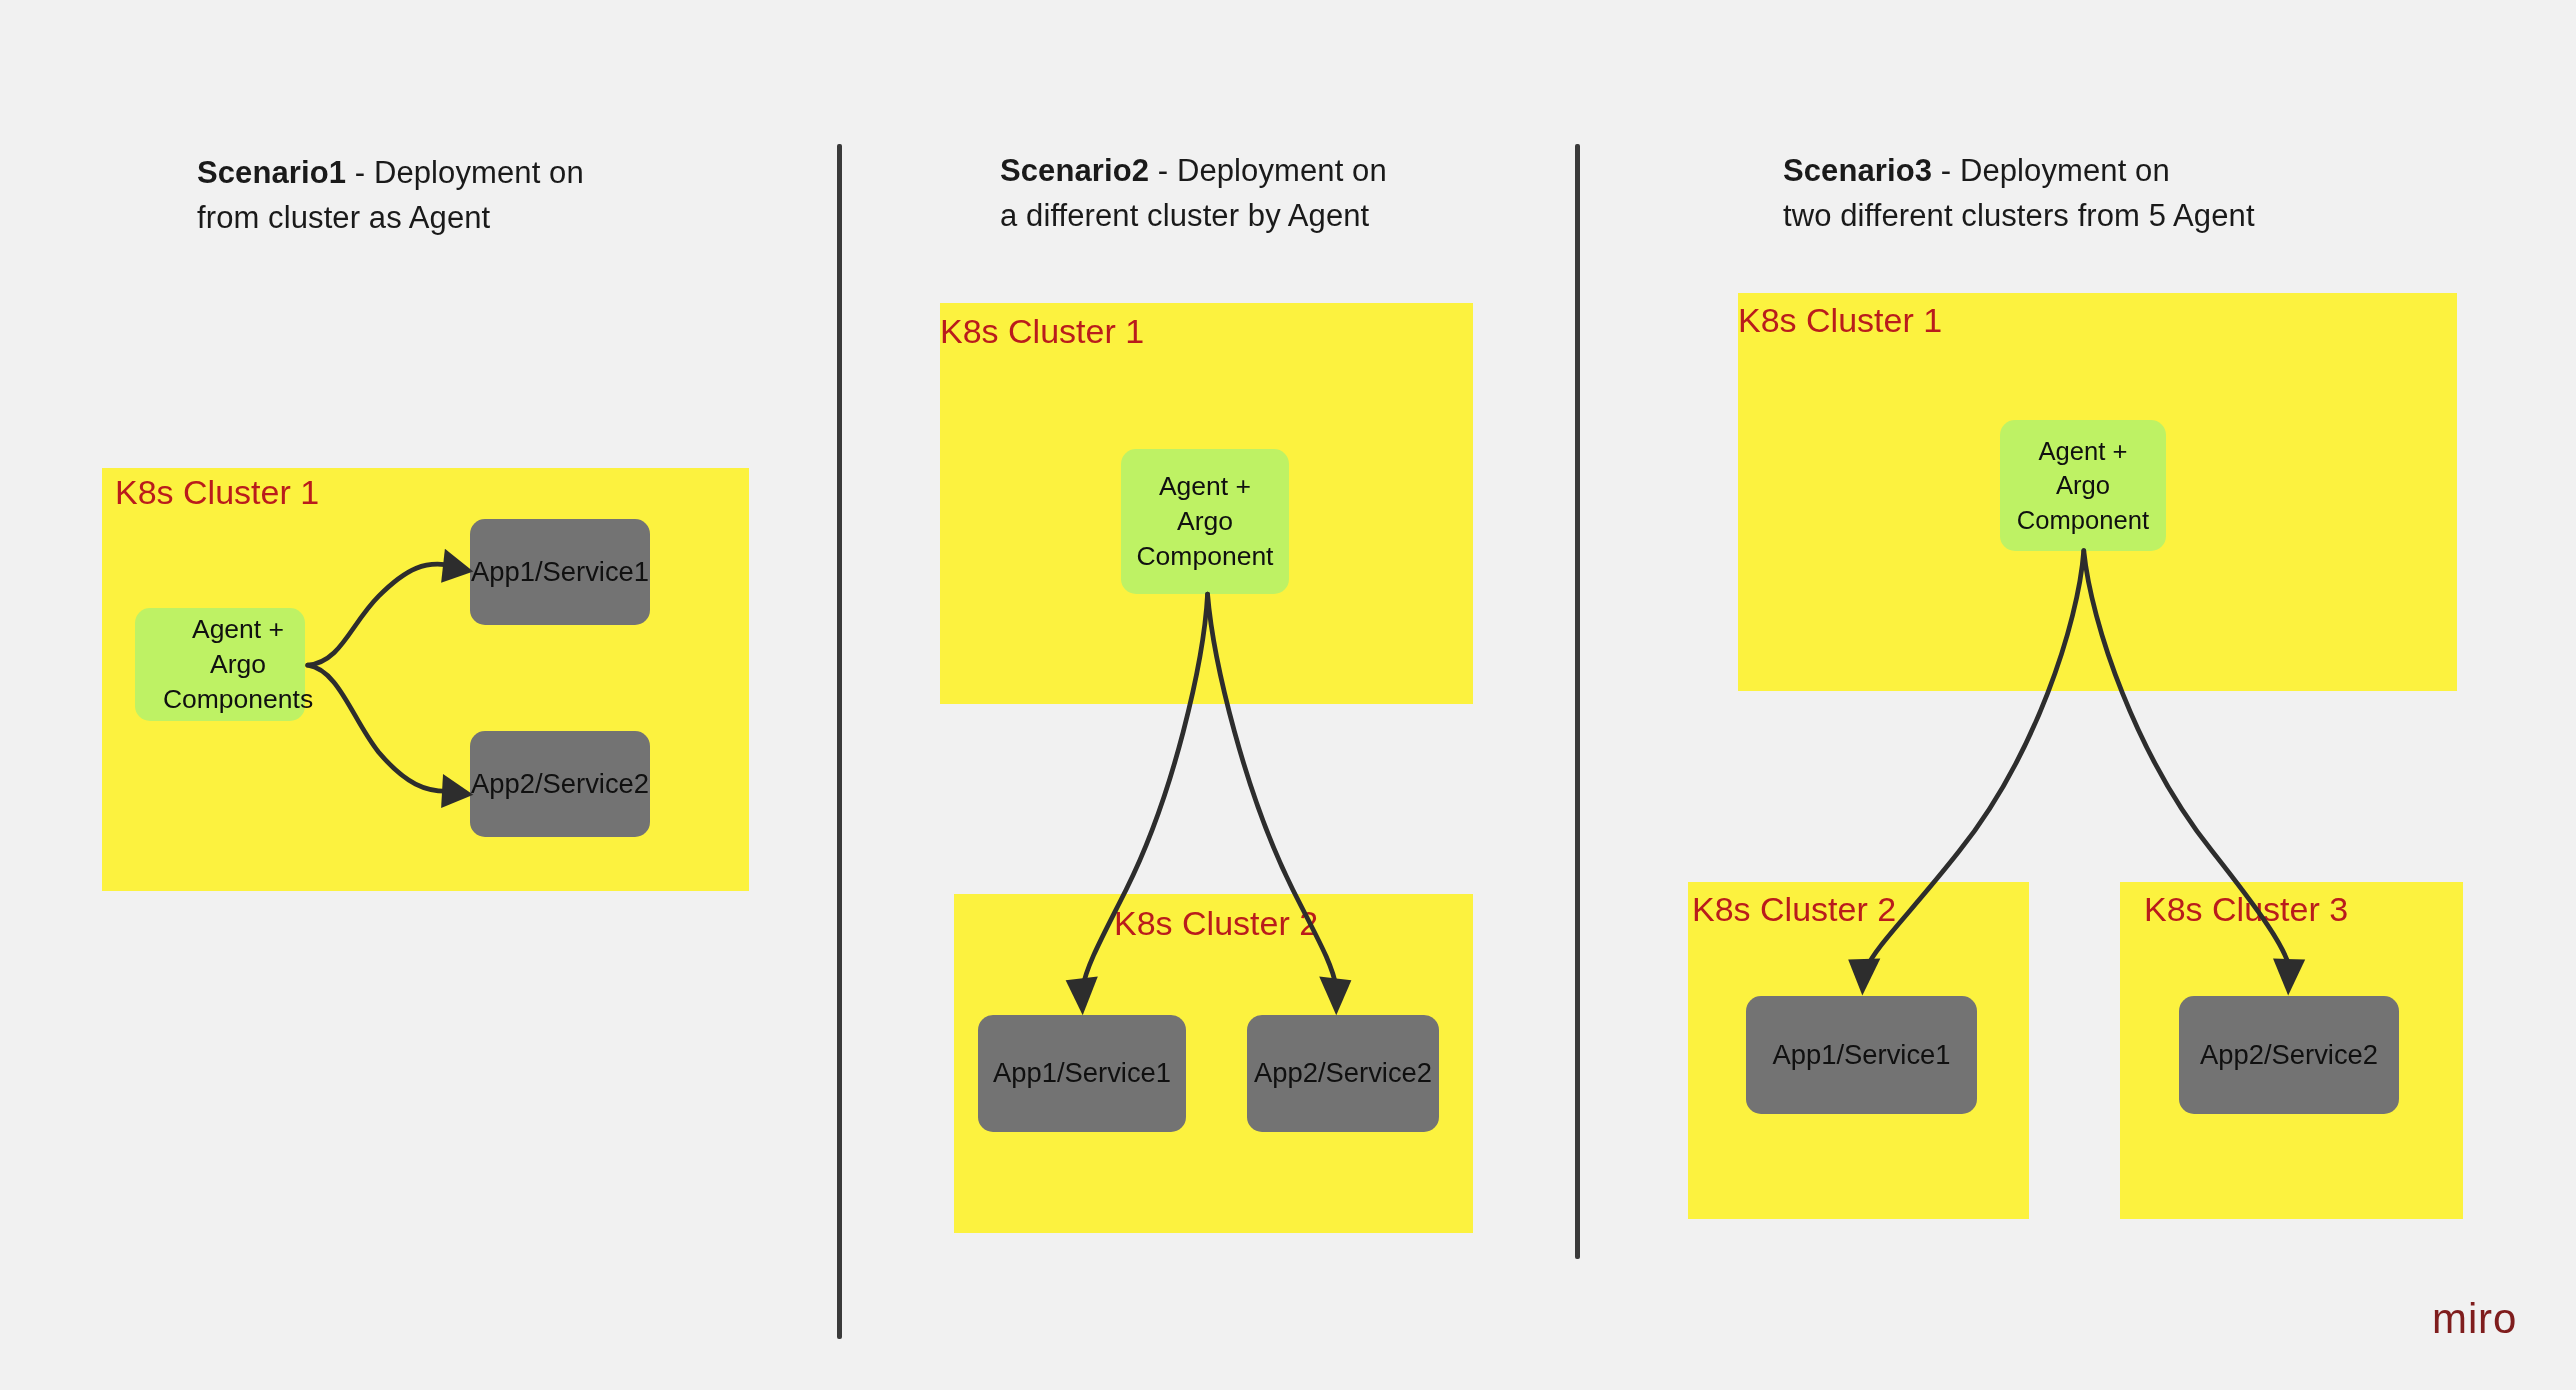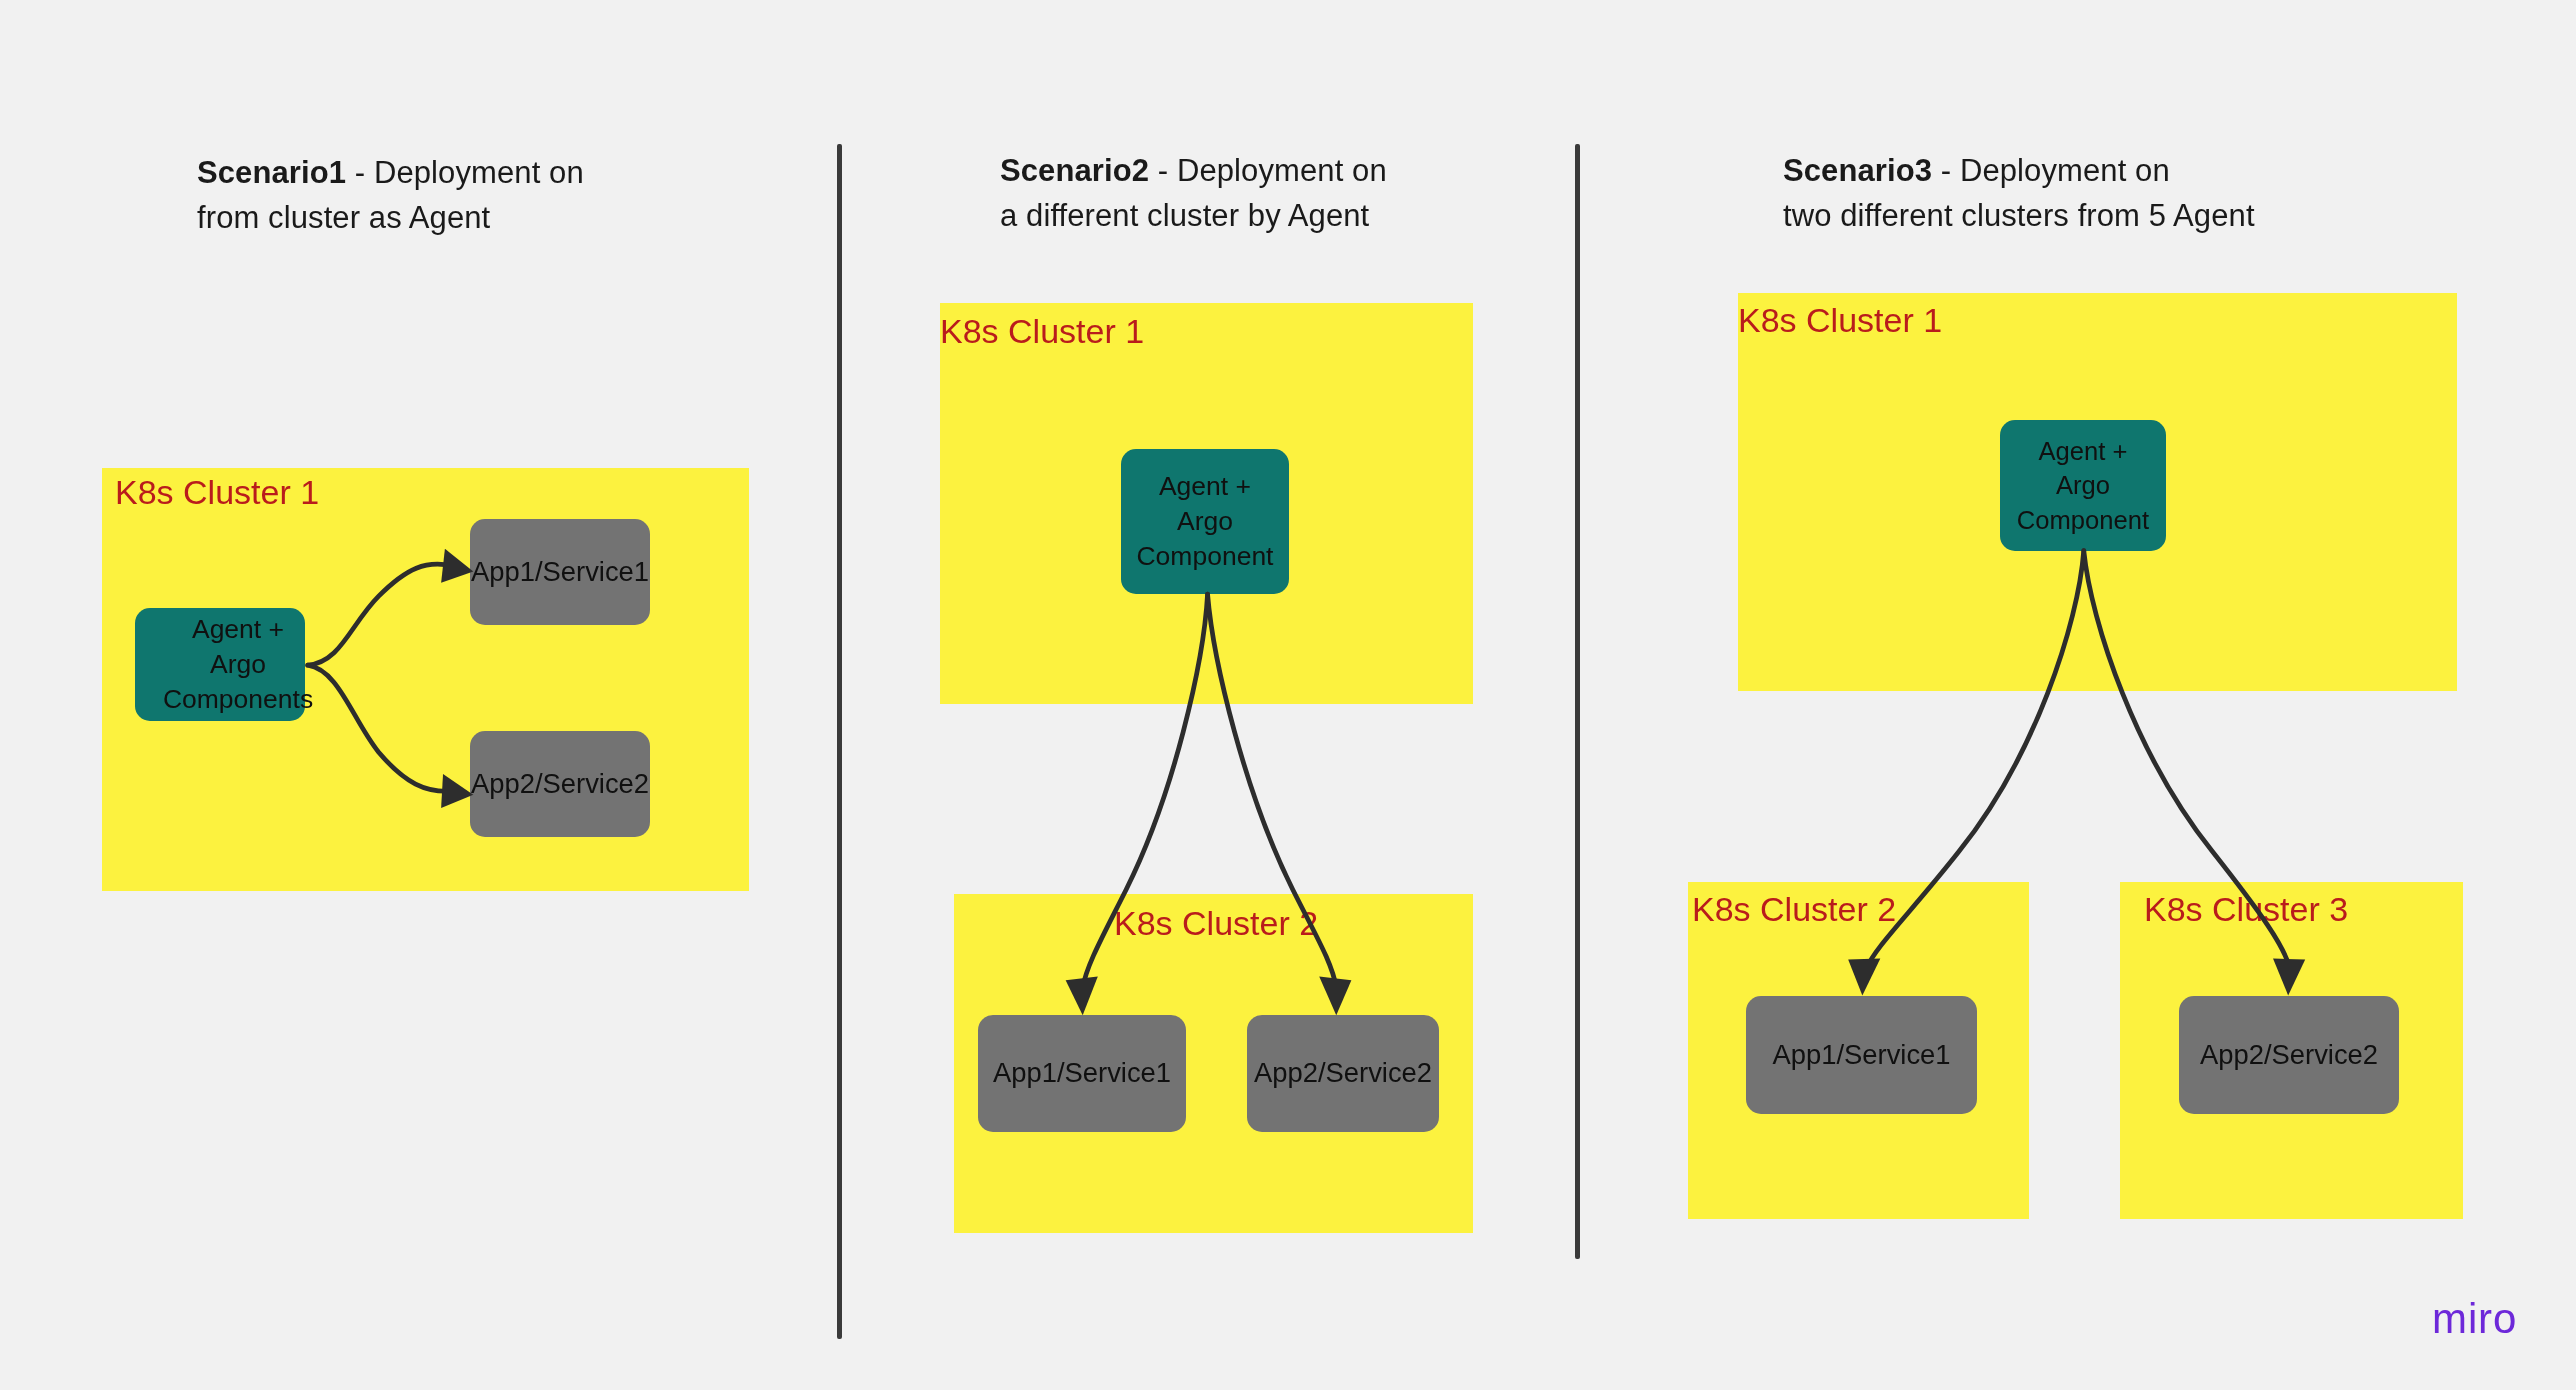--- a/index.html
+++ b/index.html
@@ -39,36 +39,36 @@
   .node{
     position:absolute;
     display:flex;
     align-items:center;
     justify-content:center;
     text-align:center;
     color:#101010;
     border-radius:15px;
     box-sizing:border-box;
   }
-  .node.green{background:#0f766e;}
+  .node.green{background:#bef264;}
   .node.cyan{background:#737373;}
   .node .node-label{
     display:block;
     line-height:1.33;
     white-space:pre-line;
   }
 
   svg.edges{position:absolute;left:0;top:0;width:2576px;height:1390px;overflow:visible;pointer-events:none;}
   svg.edges path{fill:none;stroke:#2d2d2d;stroke-width:5;stroke-linecap:round;}
   svg.edges polygon{fill:#2d2d2d;}
 
   .watermark{
     position:absolute;
     font-size:42px;
-    color:#6d28d9;
+    color:#7f1d1d;
     letter-spacing:0.9px;
     font-weight:400;
   }
 </style>
 </head>
 <body>
 
 <div id="stage">
 
   <div class="divider" style="left:837px;top:144px;height:1195px;"></div>

